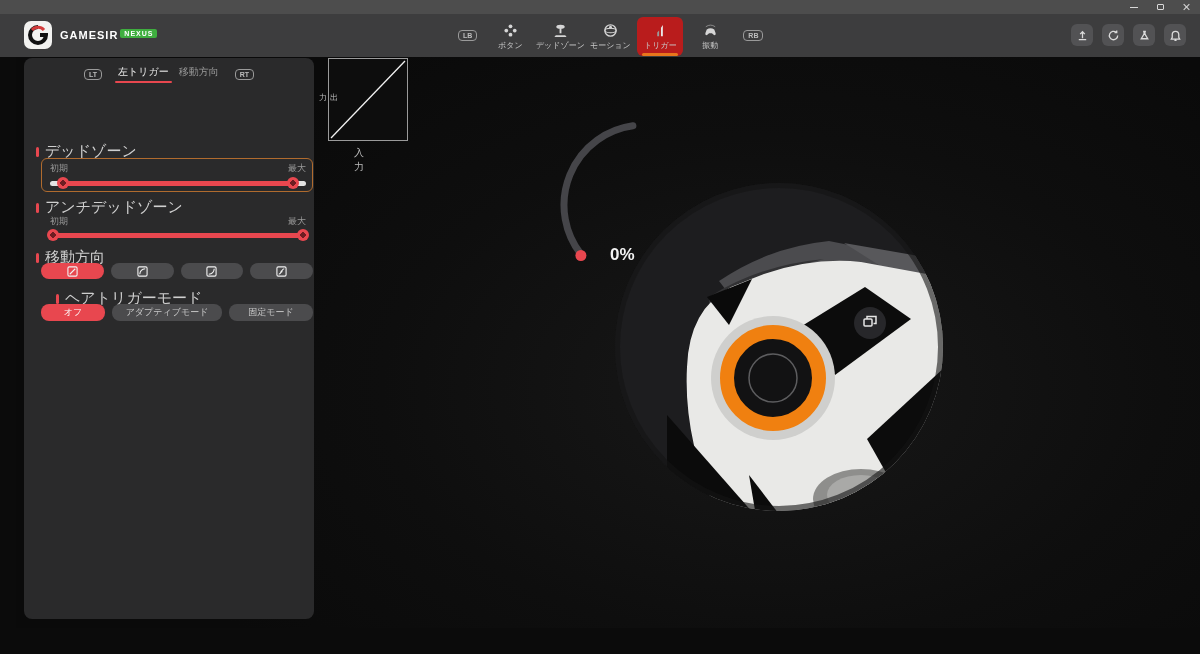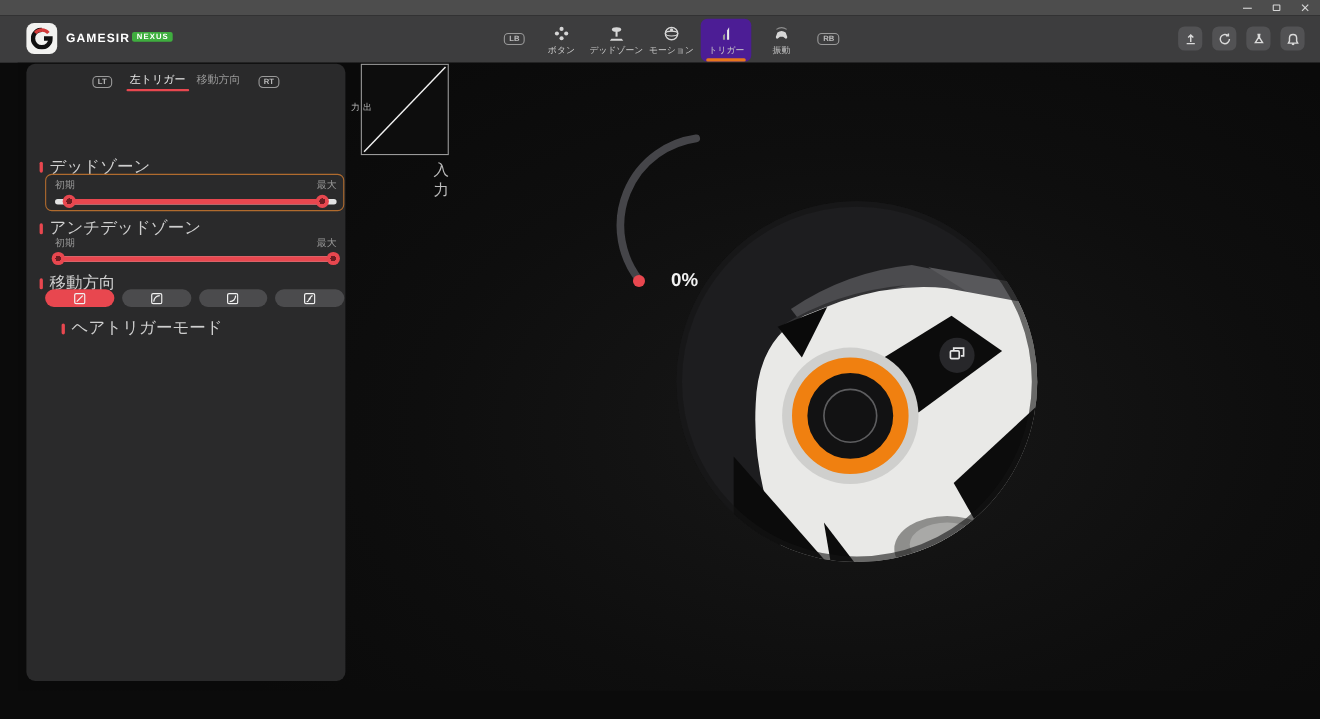--- a/index.html
+++ b/index.html
@@ -25,21 +25,21 @@
   .brand-name { color:#fff; font-size:11px; font-weight:bold; letter-spacing:1px; }
   .brand-sub { font-size:7px; font-weight:bold; color:#fff; padding:1px 4px; border-radius:2px; align-self:flex-start; letter-spacing:1px; }
 
   .nav { position:absolute; left:452px; top:0; height:43px; display:flex; align-items:center; gap:4px; }
   .bumper-badge { border:1px solid #9a9a9a; color:#bdbdbd; font-size:7px; font-weight:bold;
     border-radius:4px; padding:1px 4px; margin:0 6px; }
   .nav-tab { position:relative; width:46px; height:39px; margin-top:2px; display:flex; flex-direction:column;
     align-items:center; justify-content:center; gap:2px; border-radius:6px; cursor:pointer; }
   .nav-tab .nt-label { font-size:8px; color:#c9c9c9; white-space:nowrap; }
   .nav-tab svg { width:15px; height:15px; }
-  .nav-tab.active { background:#4c1d95; }
+  .nav-tab.active { background:#b91c1c; }
   .nav-tab.active:after { content:""; position:absolute; bottom:0; left:5px; right:5px; height:3px; border-radius:2px; background:#e8761c; }
 
   .header-actions { position:absolute; right:14px; top:10px; display:flex; gap:9px; }
   .act-btn { width:22px; height:22px; background:#525254; border-radius:6px; display:flex; align-items:center; justify-content:center; cursor:pointer; }
   .act-btn svg { width:13px; height:13px; stroke:#dadada; fill:none; stroke-width:1.4; }
 
   
   .main { position:absolute; top:57px; left:16px; width:1200px; height:571px;
     background:radial-gradient(650px 420px at 63% 58%, #181818 0%, #0e0e0e 60%, #0a0a0a 100%); }
 
@@ -70,21 +70,21 @@
   .curve-btn.active { background:#e8474f; }
   .curve-btn svg { width:11px; height:11px; stroke:#f2f2f2; fill:none; stroke-width:1.2; }
   .mode-btn { height:17px; background:#4b4b4d; border-radius:8px; color:#c9c9c9; font-size:9px;
     display:flex; align-items:center; justify-content:center; cursor:pointer; padding:0 10px; }
   .mode-btn.active { background:#e8474f; color:#fff; }
 
   
   .graph { position:absolute; left:310px; top:1px; }
   .graph-box { position:absolute; left:2px; top:0; width:80px; height:83px; border:1px solid #9a9a9a; background:#0d0d0d; }
   .graph-ylab { position:absolute; left:-10px; top:28px; writing-mode:vertical-rl; font-size:8px; color:#bdbdbd; letter-spacing:2px; }
-  .graph-xlab { position:absolute; left:28px; top:88px; font-size:14px; color:#bdbdbd;margin-left:40px; }
+  .graph-xlab { position:absolute; left:28px; top:88px; font-size:10px; color:#bdbdbd; }
 
   
   .gauge { position:absolute; left:528px; top:58px; width:130px; height:155px; }
   .gauge-value { position:absolute; left:66px; top:130px; font-size:17px; font-weight:bold; color:#f2f2f2; }
 
   
   .scope { position:absolute; left:593px; top:120px; }
 
   
   .footer { position:absolute; top:628px; left:0; width:1200px; height:21px; background:#3d3d3e;
@@ -276,20 +276,25 @@
               <path d="M3 9 C6 9 6 3 9 3"></path>
               <circle cx="6" cy="6" r="1" fill="#f2f2f2" stroke="none"></circle>
           </svg>
         </div>
       </div>
 
       <div class="sec-head" style="top:231px;margin-left:20px;">
         <span class="sec-bar"></span>
         <span class="sec-title">ヘアトリガーモード</span>
       </div>
+      <div class="opt-row" style="top:246px;">
+        <div class="mode-btn active" style="flex:0 0 64px;">オフ</div>
+        <div class="mode-btn" style="flex:1;">アダプティブモード</div>
+        <div class="mode-btn" style="flex:0 0 84px;">固定モード</div>
+      </div>
     </div>
 
     <div class="graph">
       <div class="graph-box">
         <svg width="78" height="81" viewBox="0 0 78 81">
             <path d="M2 79 L76 2" stroke="#f2f2f2" stroke-width="1.3"></path>
           </svg>
       </div>
       <div class="graph-ylab">出力</div>
       <div class="graph-xlab">入力</div>

